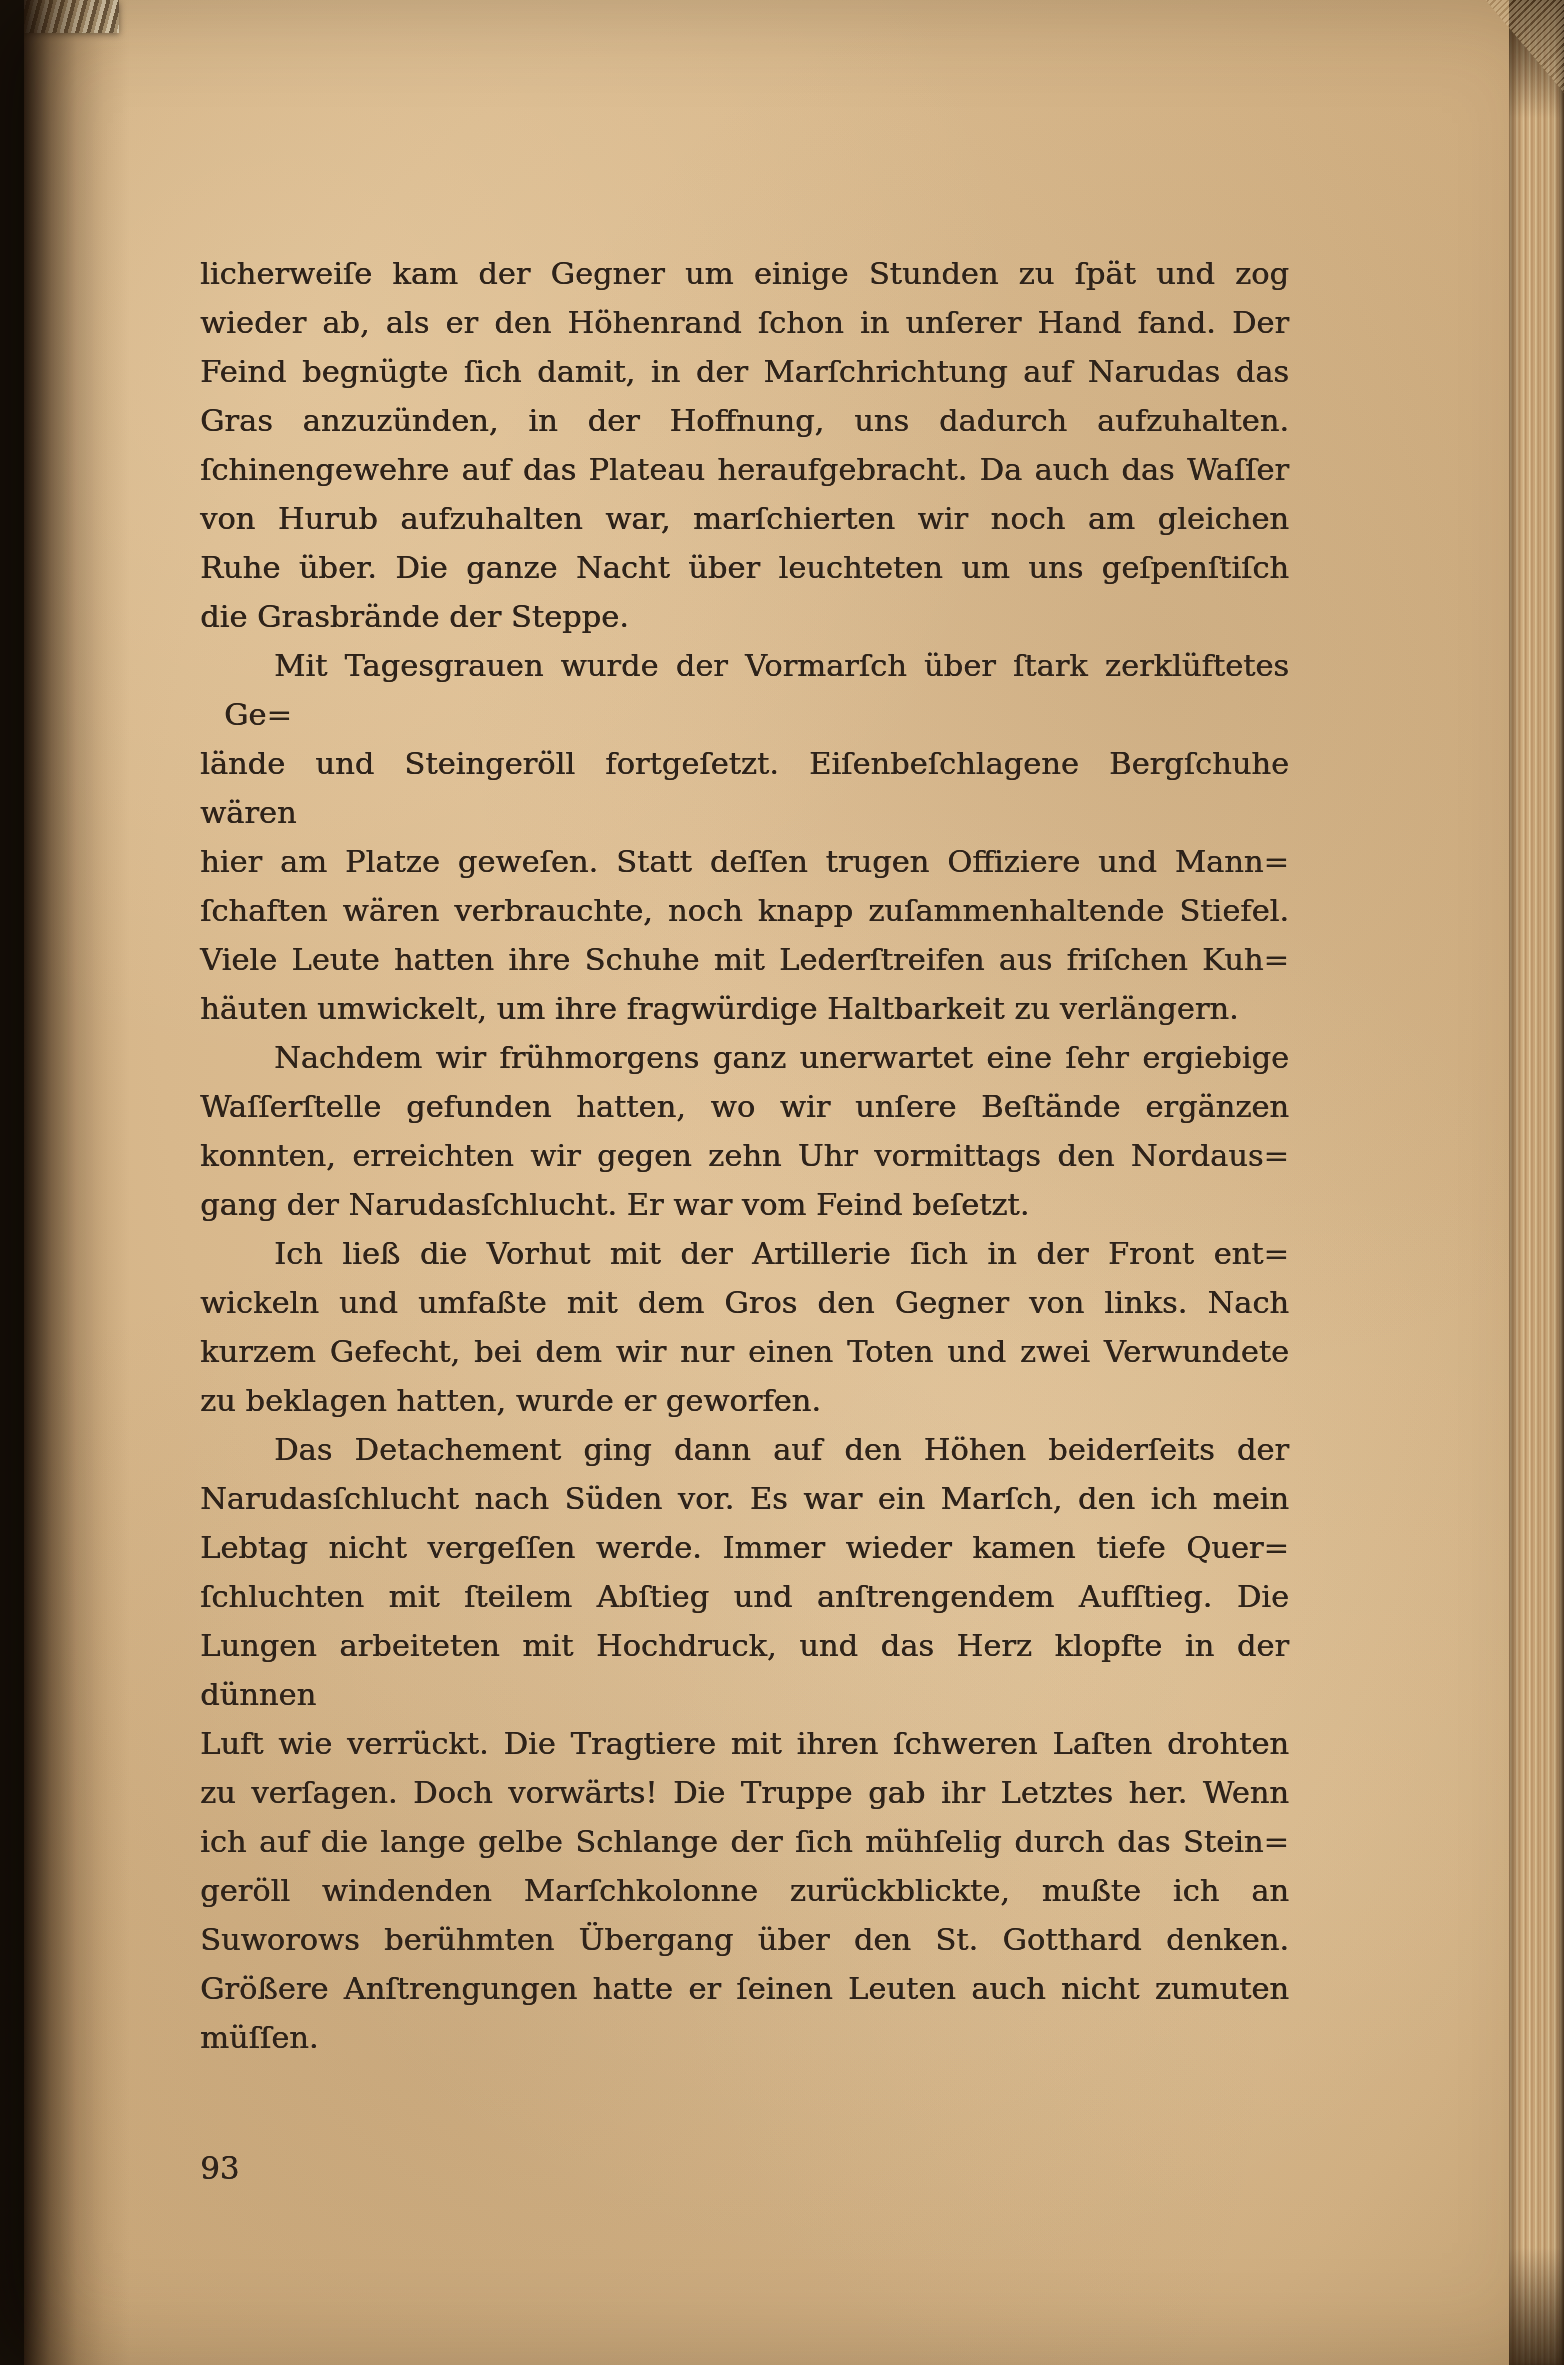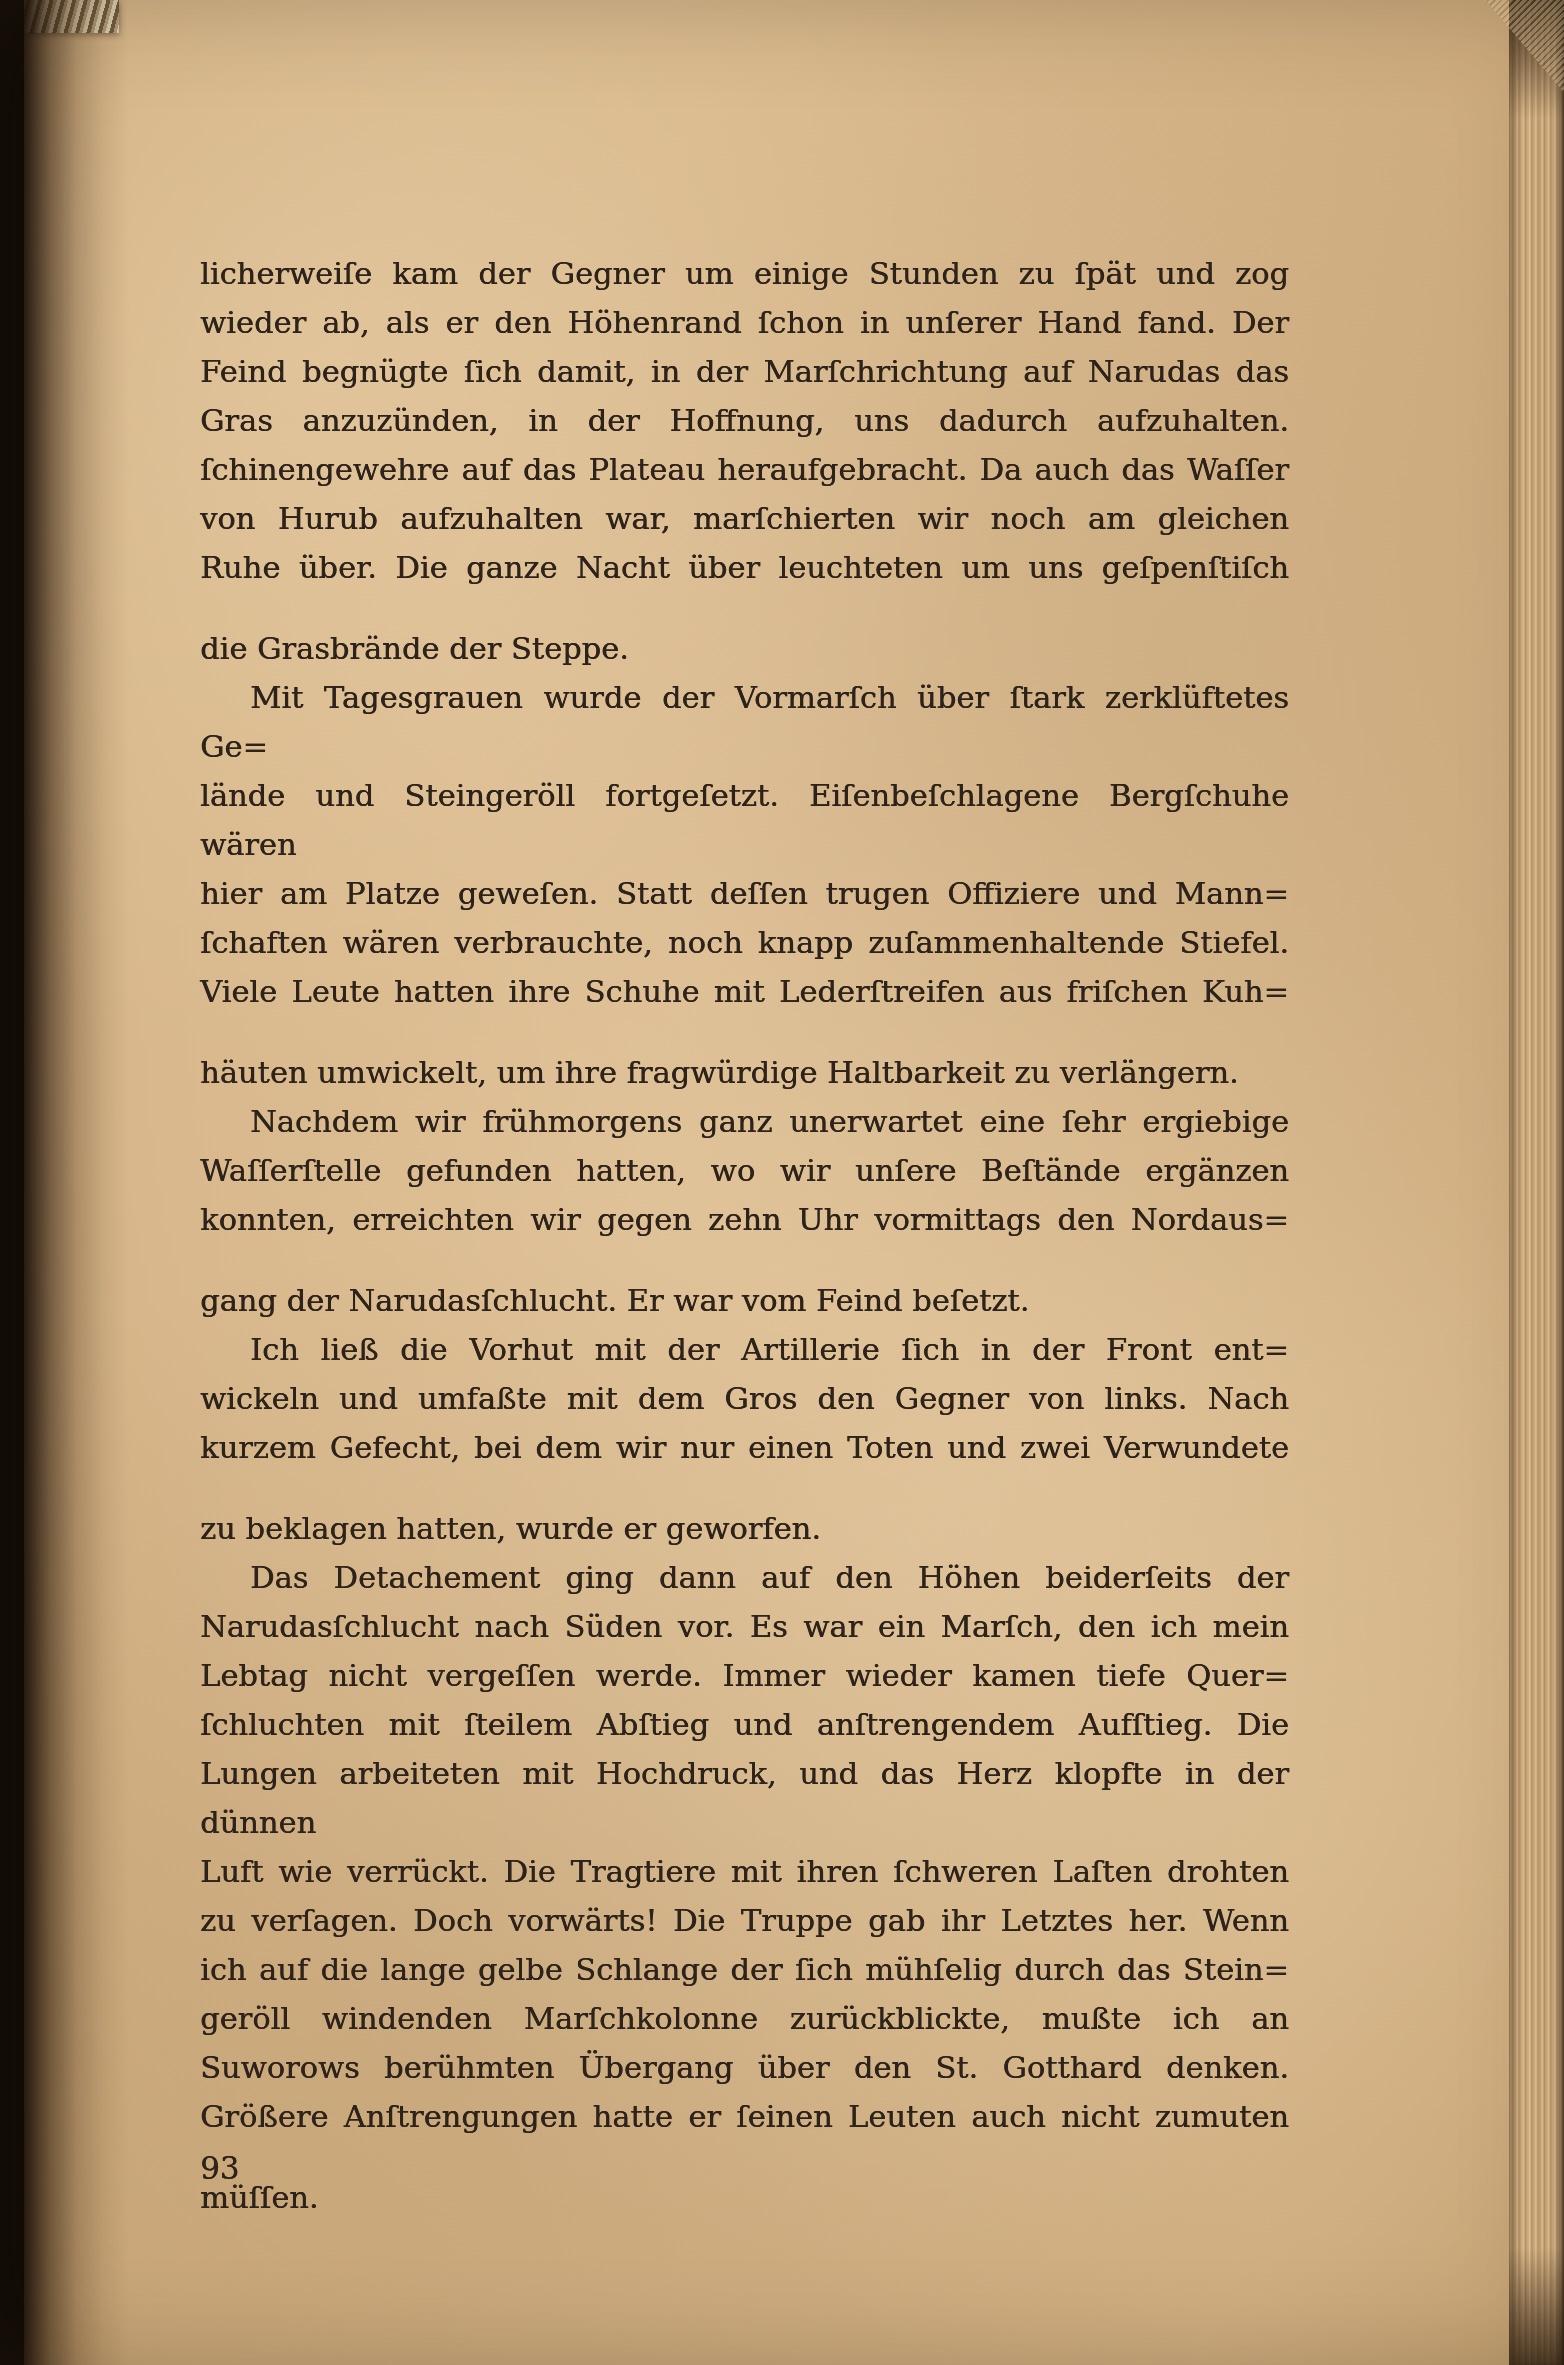--- a/index.html
+++ b/index.html
@@ -94,22 +94,22 @@
     width: 1089px;
     color: var(--ink);
     font-size: 30.5px;
     line-height: 49px;
   }
   .line {
     text-align: justify;
     text-align-last: justify;
     text-shadow: 0.4px 0 currentColor;
   }
-  .line.last { text-align-last: left; margin-top: 32px; }
-  .line.indent { text-indent: 50px; }
+  .line.last { text-align-last: left; }
+  .line.indent { text-indent: 50px; margin-left: 24px; }
   .page-number {
     position: absolute;
     left: 200px;
     top: 2150px;
     width: 1076px;
     text-align: left;
     font-size: 31px;
     color: var(--ink);
     text-shadow: 0.4px 0 currentColor;
   }

